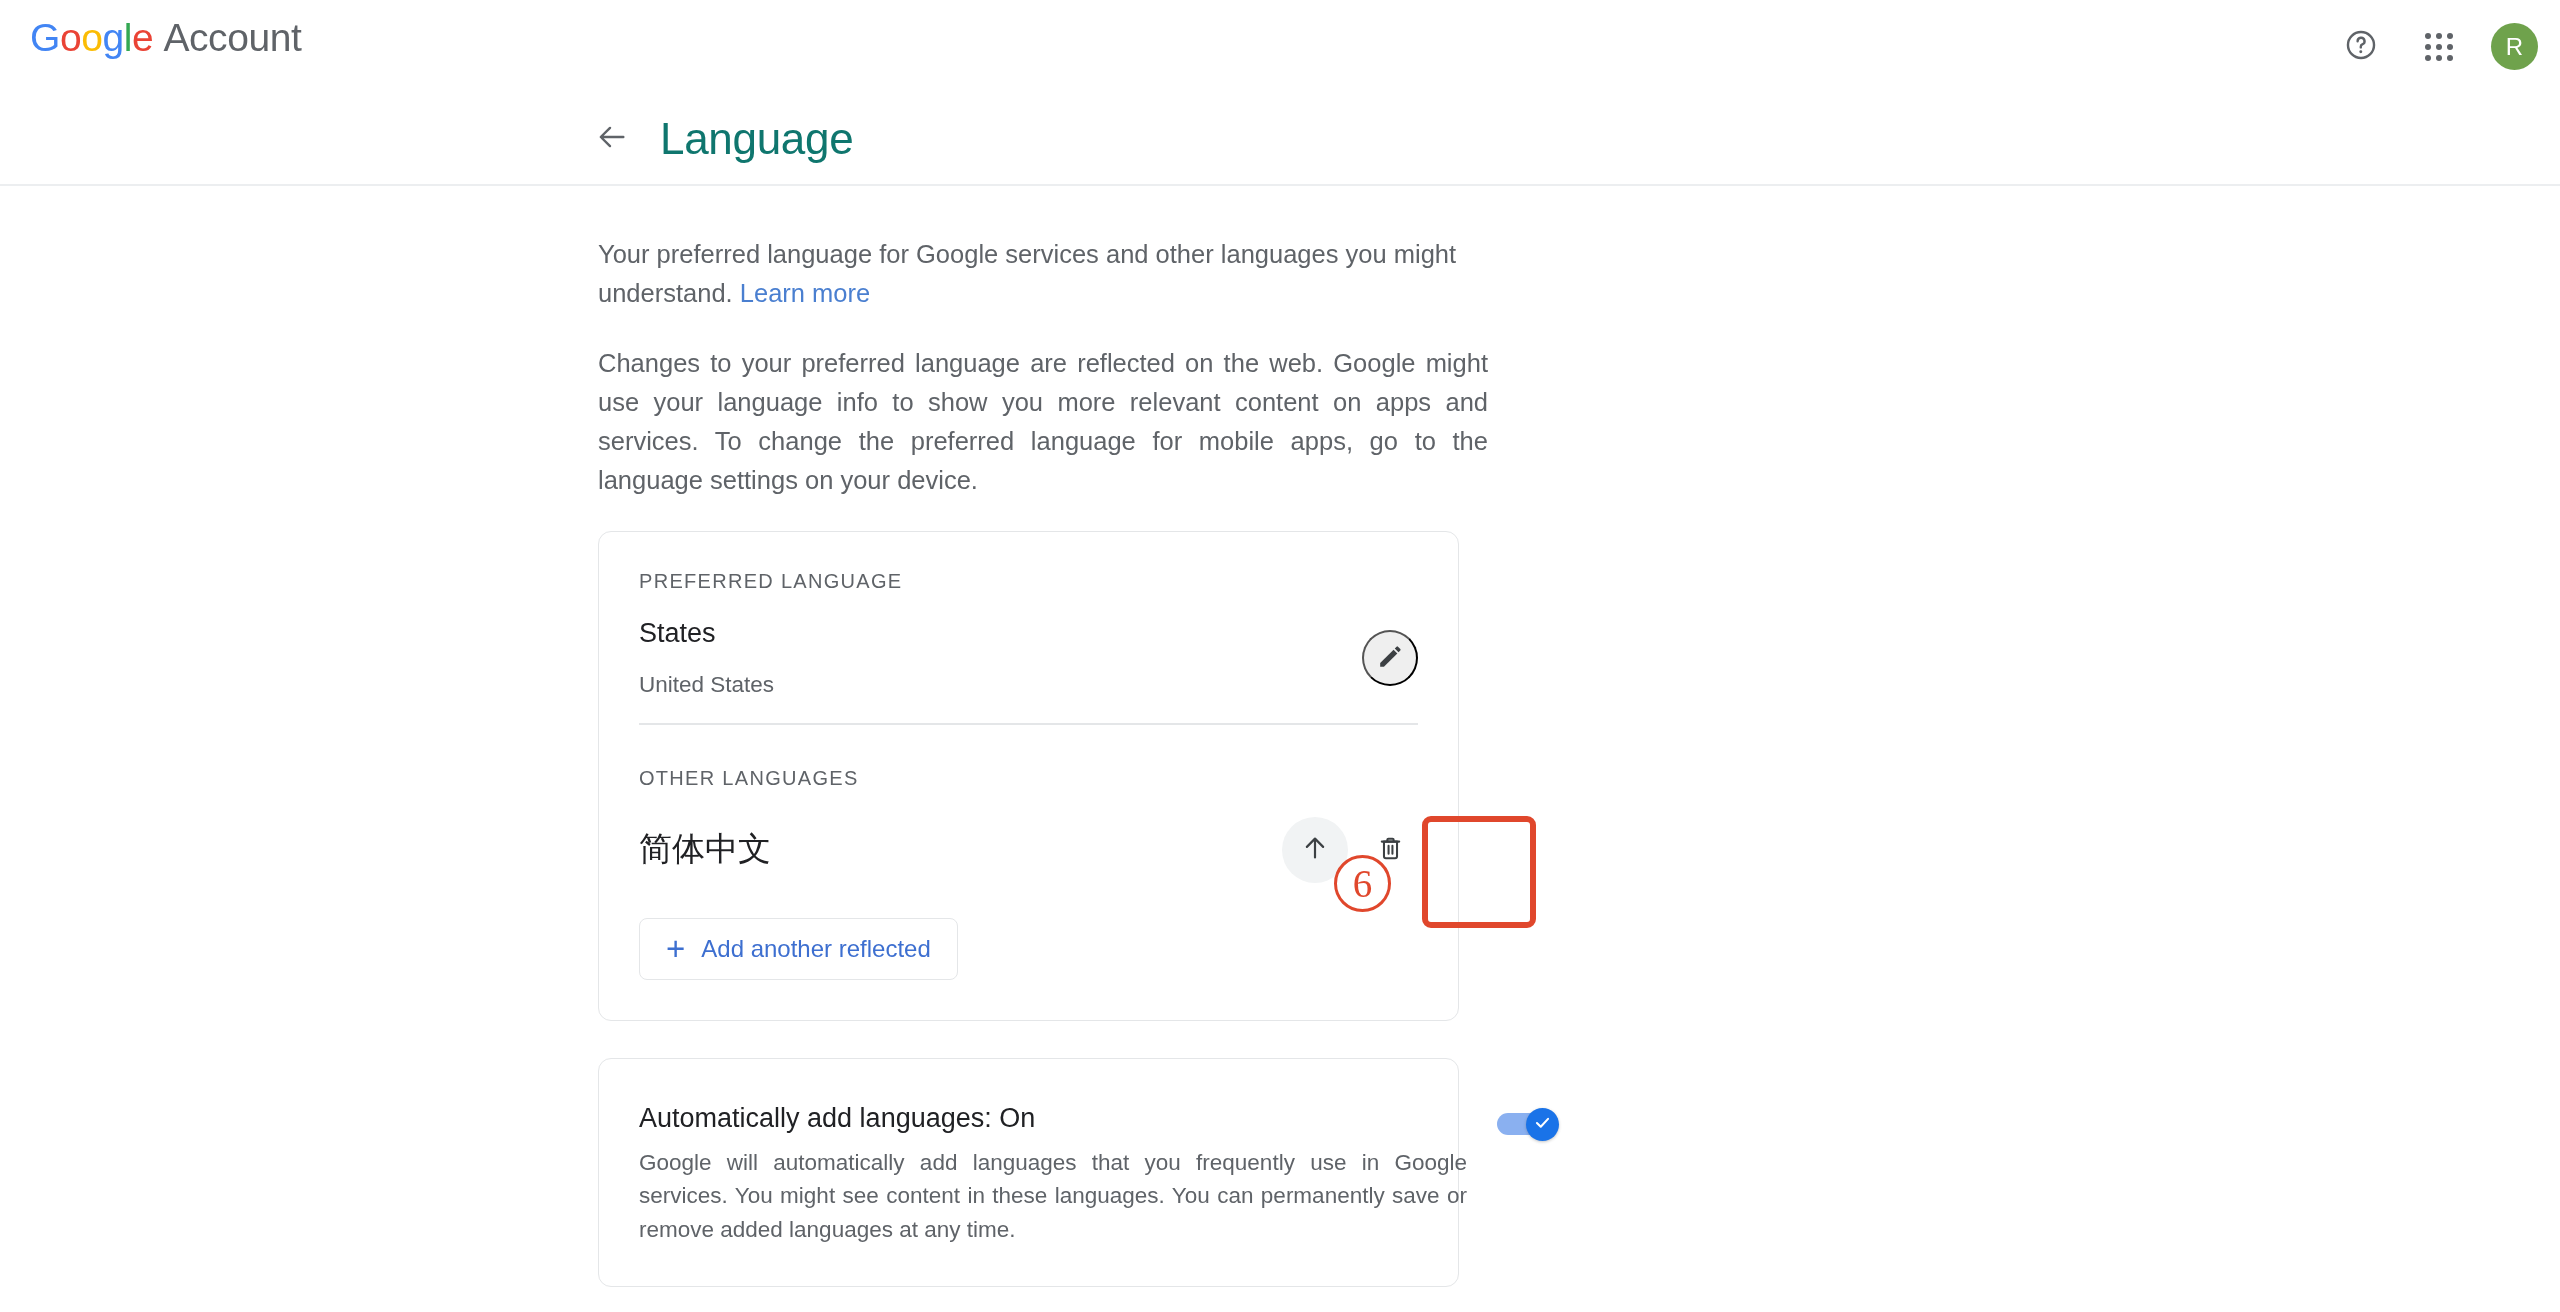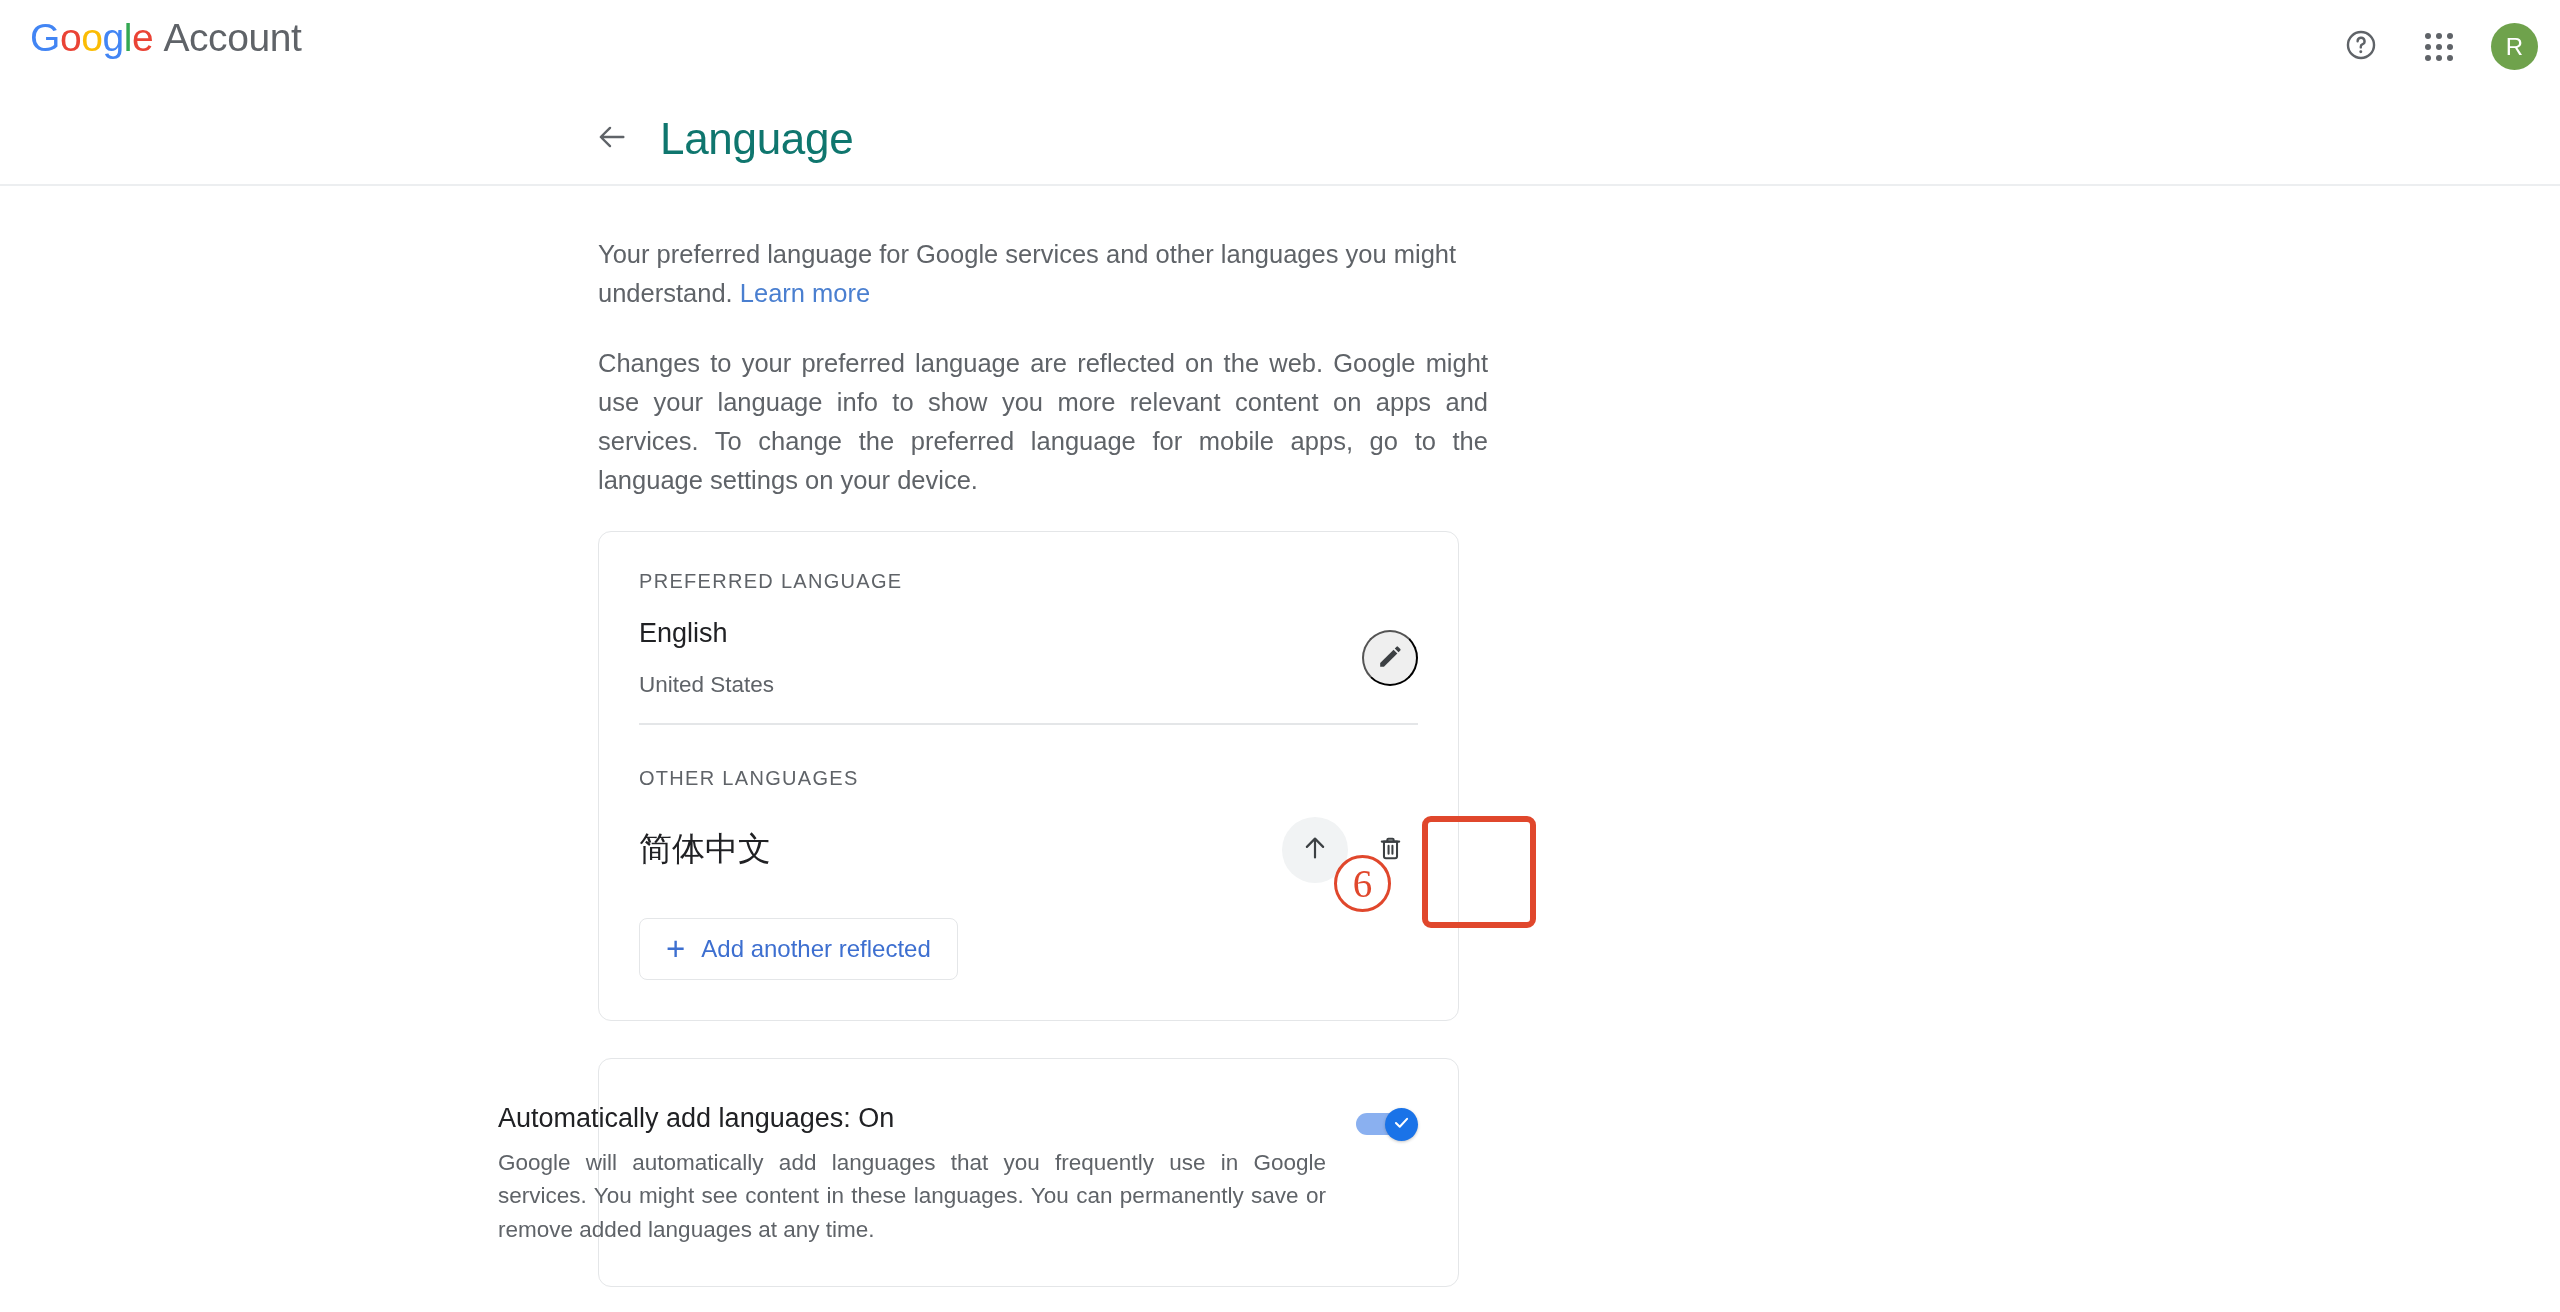--- a/index.html
+++ b/index.html
@@ -302,21 +302,21 @@
     color: #3d6fd0;
     font-weight: 300;
   }
 
   
   #card-auto {
     margin-top: 37px;
     padding: 40px 40px 40px 40px;
     display: flex;
     align-items: flex-start;
-    justify-content: flex-end;
+    justify-content: space-between;
     gap: 30px;
   }
   #auto-title {
     font-size: 27px;
     color: #202124;
     line-height: 38px;
   }
   #auto-desc {
     width: 828px;
     font-size: 22.5px;
@@ -413,21 +413,21 @@
   <p class="para first"><span>Your preferred language for Google services and other languages you might understand. </span><a class="link" href="#">Learn more</a></p>
 
   <p class="para">Changes to your preferred language are reflected on the web. Google might use your language info to show you more relevant content on apps and services. To change the preferred language for mobile apps, go to the language settings on your device.</p>
 
   <div class="card" id="card-languages">
 
     <span class="section-label">PREFERRED LANGUAGE</span>
 
     <div class="lang-row">
       <div class="lang-text">
-        <div class="primary">English</div>
+        <div class="primary">States</div>
         <div class="secondary">United States</div>
       </div>
       <div class="row-actions">
         <button class="pencil-btn">
           <span>
             <svg width="31" height="31" viewBox="0 0 24 24" fill="none">
               <path d="M4 17.1V20h2.9L17.3 9.6l-2.9-2.9L4 17.1Z" fill="#3c4043"></path>
               <path d="M19.6 7.3c.3-.3.3-.8 0-1.1l-1.8-1.8a.78.78 0 0 0-1.1 0l-1.4 1.4 2.9 2.9 1.4-1.4Z" fill="#3c4043"></path>
             </svg>
           </span>

